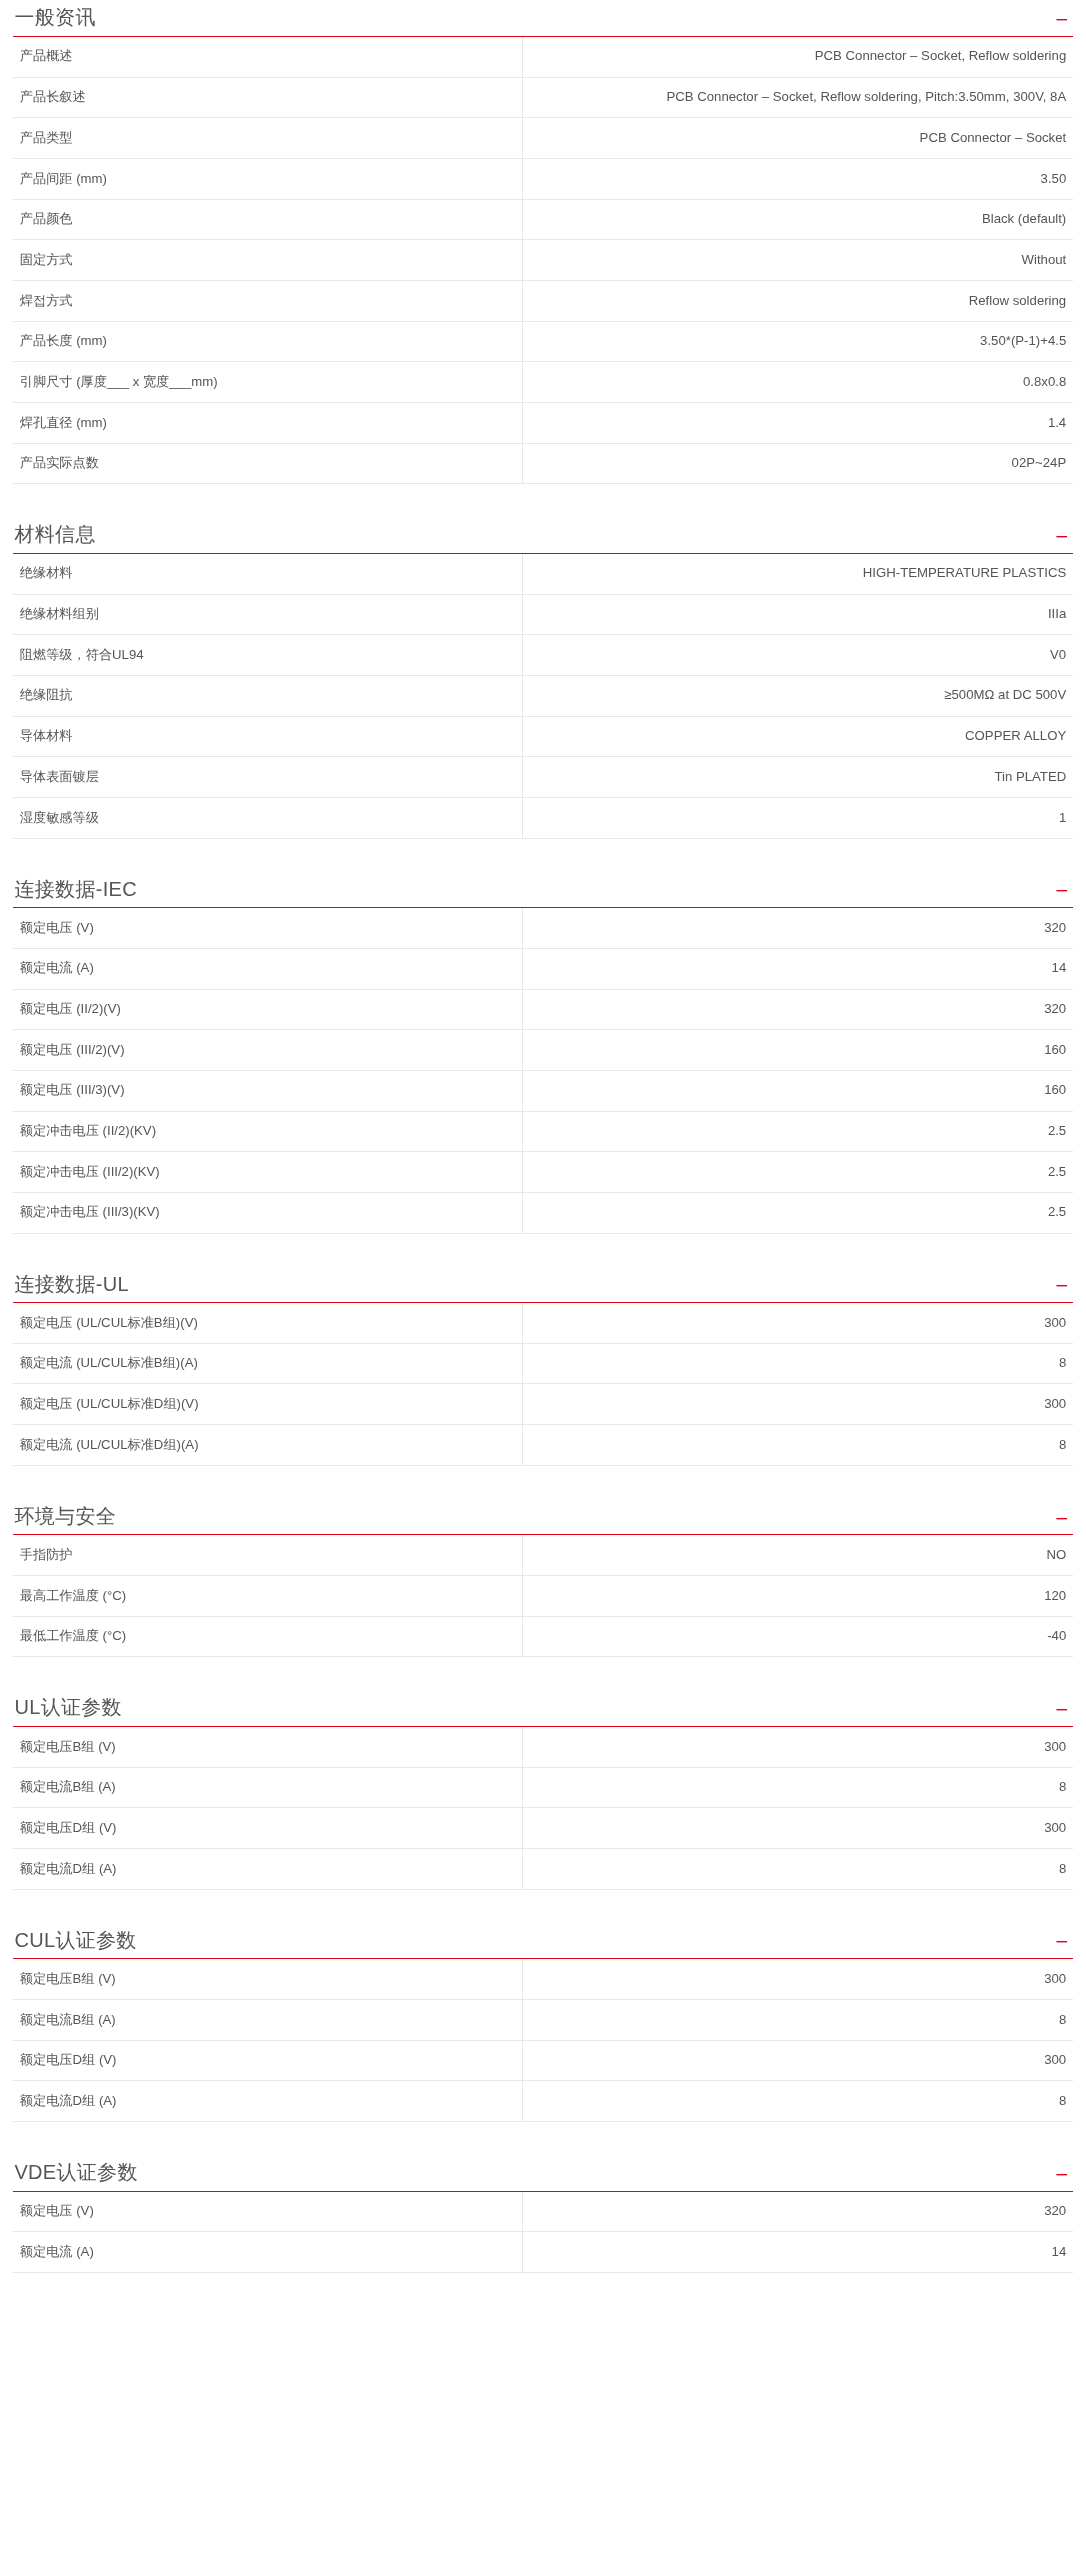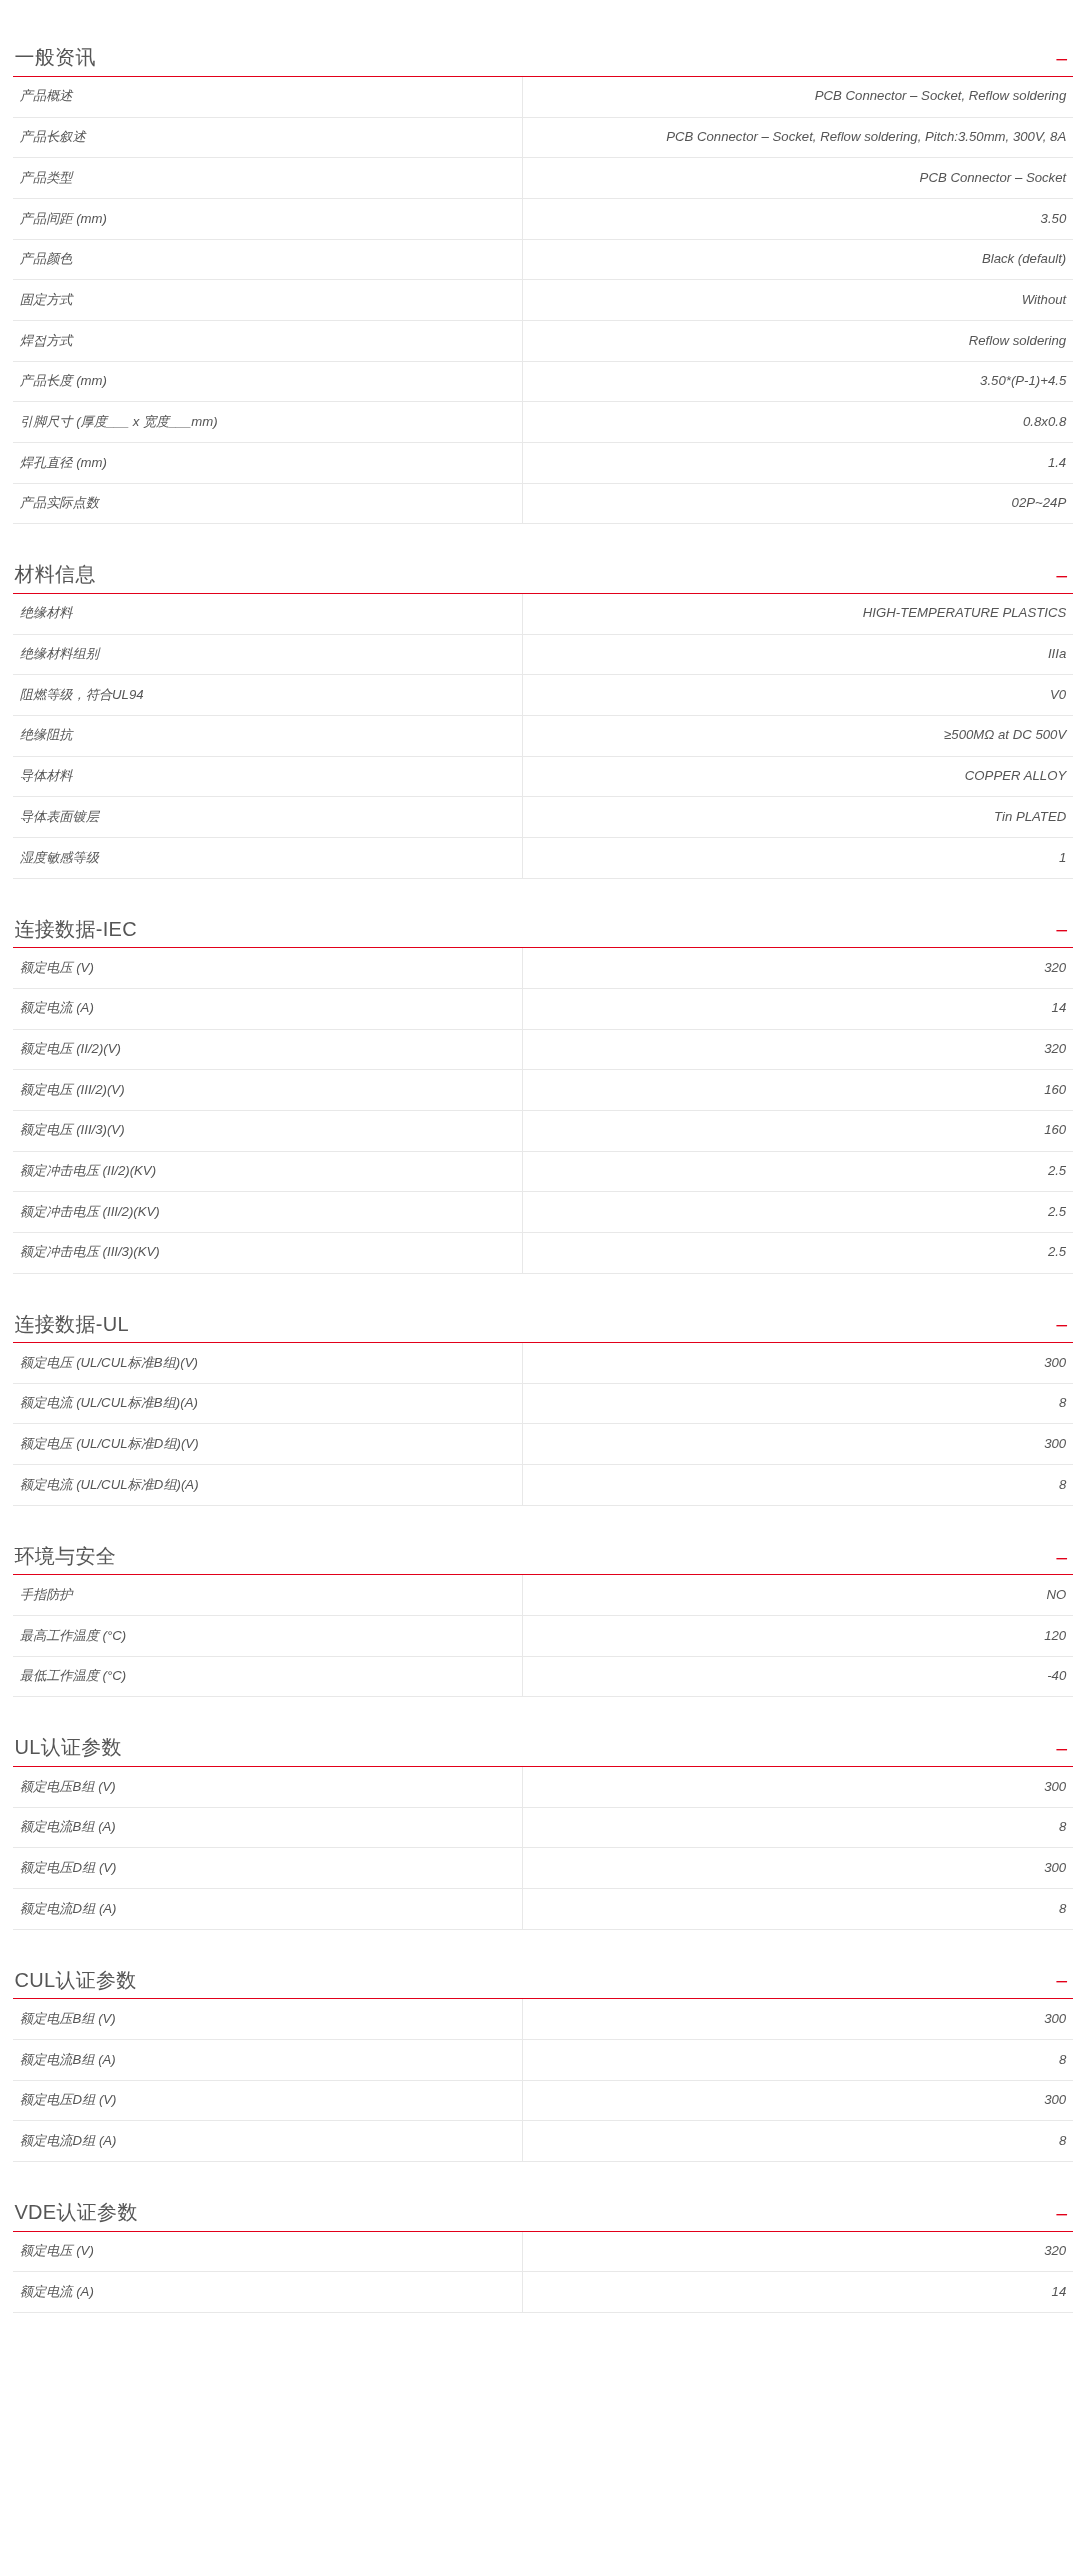--- a/index.html
+++ b/index.html
@@ -10,21 +10,20 @@
   }
   body {
     width: 1086px;
     font-family: "Liberation Sans", "DejaVu Sans", sans-serif;
     color: #444;
     -webkit-font-smoothing: antialiased;
   }
   .page {
     width: 1086px;
     padding: 0 13.2px;
-    margin-top: 40px;
   }
   .section {
     margin: 0;
   }
   .section-header {
     display: flex;
     align-items: flex-end;
     justify-content: space-between;
     border-bottom: 1.3px solid #e2001a;
     padding: 0 0 6.6px 0;
@@ -48,21 +47,20 @@
     user-select: none;
     font-family: "DejaVu Sans", sans-serif;
   }
   table.spec {
     width: 100%;
     border-collapse: collapse;
     table-layout: fixed;
   }
   table.spec tr {
     border-bottom: 0.7px solid #e8e8e8;
-    font-style: italic;
   }
   table.spec tr:last-child {
     border-bottom: 0.7px solid #e8e8e8;
   }
   table.spec td {
     font-size: 13.2px;
     color: #555;
     padding: 10.6px 6.6px;
     vertical-align: middle;
     line-height: 1.4;

